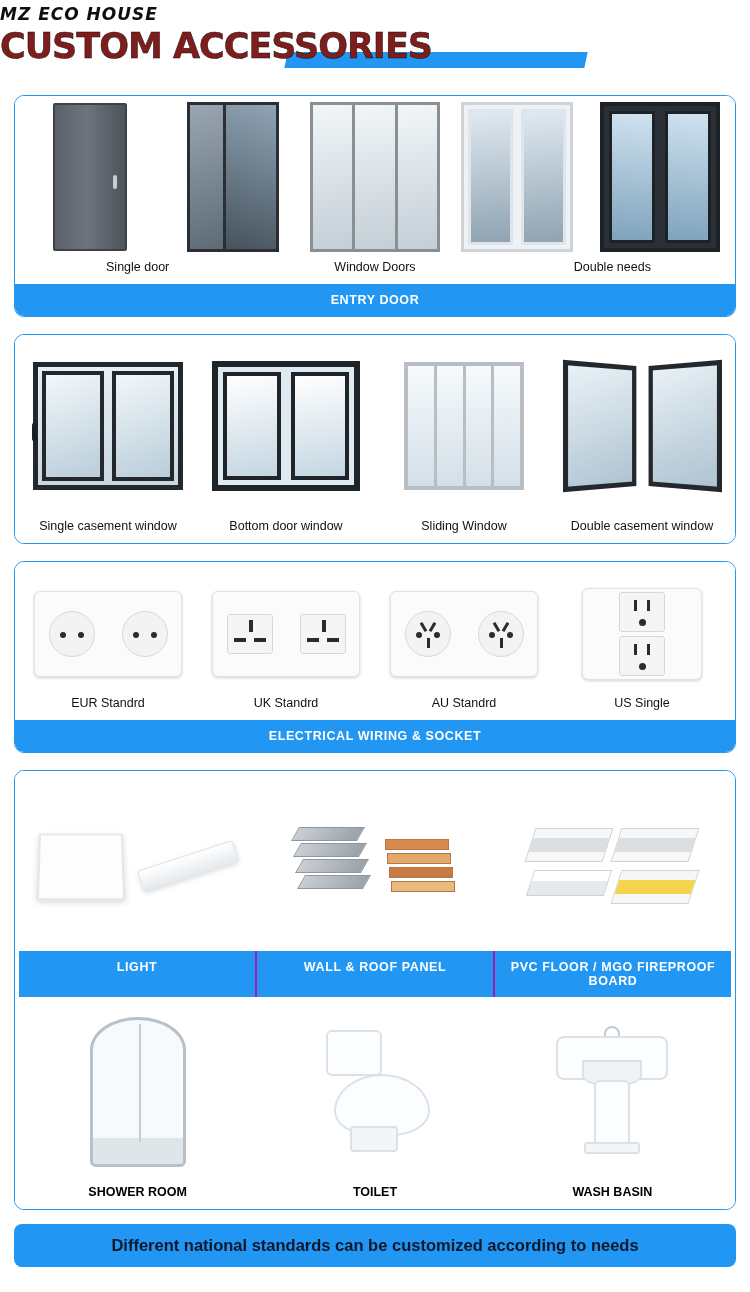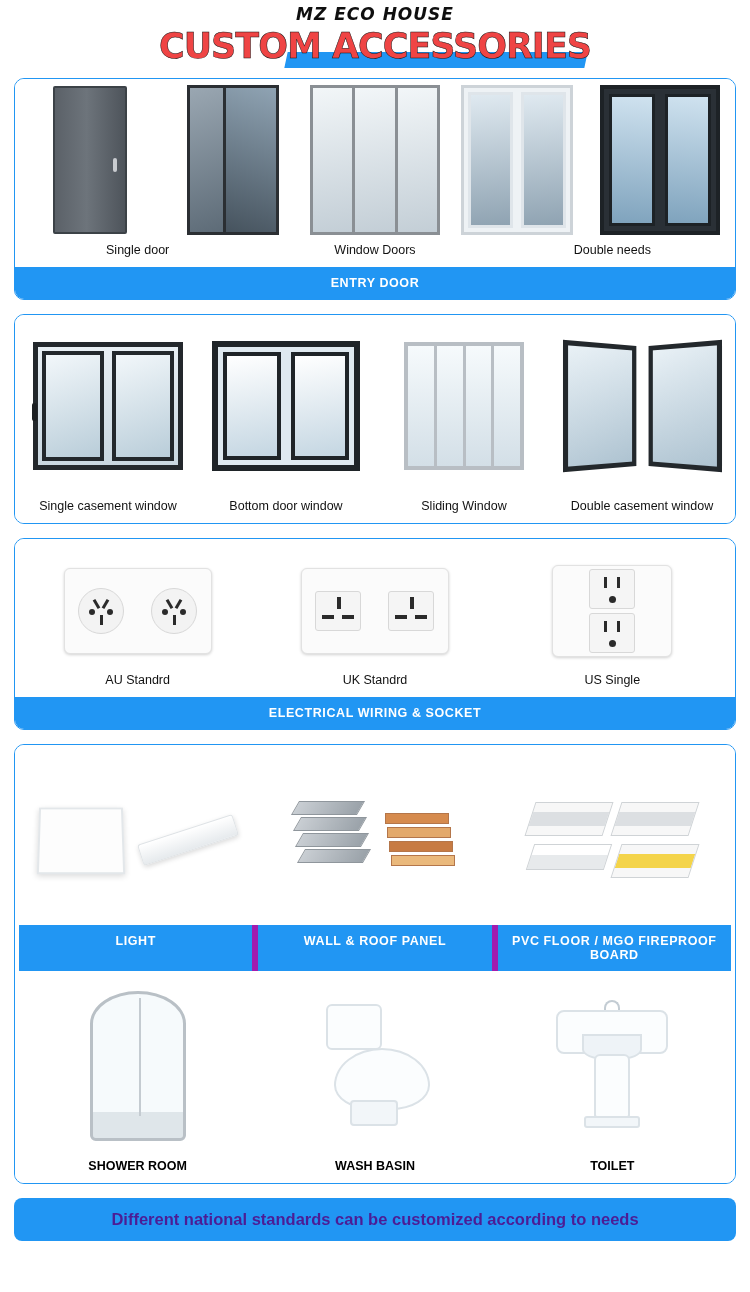--- a/index.html
+++ b/index.html
@@ -13,21 +13,21 @@
     position: relative;
     width: 750px; height: 1292px;
     overflow: hidden;
     background: #fff;
   }
 
   
   .header {
     position: relative;
     height: 78px;
-    text-align: center;
+    text-align: left;
   }
   .brand {
     position: absolute;
     top: 4px; left: 0; right: 0;
     font-family: "DejaVu Sans", sans-serif;
     font-style: italic;
     font-weight: bold;
     font-size: 17px;
     letter-spacing: 1px;
     color: #0f0f0f;
@@ -43,28 +43,28 @@
     width: 300px; height: 16px;
     background: #2196f3;
     transform: skewX(-12deg);
   }
   .title {
     position: relative;
     font-family: "DejaVu Sans", sans-serif;
     font-weight: bold;
     font-size: 35px;
     letter-spacing: -1px;
-    color: #ef4444;
+    color: #7f1d1d;
     line-height: 48px;
     -webkit-text-stroke: 0.5px #111;
   }
 
   
   .section {
-    margin: 0 14px 14px 14px;
+    margin: 17px 14px 14px 14px;
     border: 1px solid #2196f3;
     border-radius: 10px;
     overflow: hidden;
     background: #fff;
   }
   .panel {
     background: #fff;
     padding: 6px 4px 0 4px;
   }
   .row {
@@ -96,21 +96,21 @@
   }
   .bar.sub {
     border-radius: 0;
   }
 
   
   .footer {
     margin: 4px 14px 14px 14px;
     background: #2196f3;
     border-radius: 8px;
-    color: #4c1d95;
+    color: #0f172a;
     font-size: 16.5px;
     font-weight: bold;
     text-align: center;
     padding: 12px 0;
   }
 
   
   .art { position: relative; }
 
   
@@ -314,21 +314,21 @@
   .basin .tap {
     position: absolute; left: 48px; top: 0; width: 16px; height: 14px;
     border: 2px solid #c3ccd3; border-bottom: 0; border-radius: 8px 8px 0 0;
   }
 
   .thumb-sm { height: 150px; }
   .thumb-md { height: 108px; }
   .thumb-lg { height: 170px; }
   .caption-bold { font-weight: bold; font-size: 12.5px; }
   .group-bars { display: flex; }
-  .group-bars .bar { flex: 1; border-right: 6px solid #a21caf; }
+  .group-bars .bar { flex: 1; border-right: 2px solid #a21caf; }
   .group-bars .bar:last-child { border-right: 0; }
   .divider-row { display: flex; }
   .divider-row .cellcap { flex: 1; text-align: center; font-size: 12.5px; padding: 8px 0 10px 0; }
 </style>
 </head>
 <body>
 
 <div class="page">
 
   <div class="header">
@@ -434,56 +434,65 @@
           </div>
           <div class="caption">Double casement window</div>
         </div>
       </div>
     </div>
   </div>
 
   <div class="section">
     <div class="panel" style="padding-top:18px">
       <div class="row">
+        <div class="cell">
+          <div class="thumb thumb-md">
+            <div class="socket eur">
+                <div class="round"></div>
+                <div class="round"></div>
+              </div>
+          </div>
+          <div class="caption">EUR Standrd</div>
+        </div>
+        <div class="cell">
+          <div class="thumb thumb-md">
+            <div class="socket uk">
+              <div class="rect">
+                  <span class="slot top"></span>
+                  <span class="slot l"></span>
+                  <span class="slot r"></span>
+                </div>
+              <div class="rect">
+                  <span class="slot top"></span>
+                  <span class="slot l"></span>
+                  <span class="slot r"></span>
+                </div>
+            </div>
+          </div>
+          <div class="caption">UK Standrd</div>
+        </div>
         <div class="cell">
           <div class="thumb thumb-md">
             <div class="socket au">
               <div class="round">
                   <span class="slot a"></span>
                   <span class="slot b"></span>
                   <span class="slot c"></span>
                 </div>
               <div class="round">
                   <span class="slot a"></span>
                   <span class="slot b"></span>
                   <span class="slot c"></span>
                 </div>
             </div>
           </div>
           <div class="caption">AU Standrd</div>
         </div>
         <div class="cell">
           <div class="thumb thumb-md">
-            <div class="socket uk">
-              <div class="rect">
-                  <span class="slot top"></span>
-                  <span class="slot l"></span>
-                  <span class="slot r"></span>
-                </div>
-              <div class="rect">
-                  <span class="slot top"></span>
-                  <span class="slot l"></span>
-                  <span class="slot r"></span>
-                </div>
-            </div>
-          </div>
-          <div class="caption">UK Standrd</div>
-        </div>
-        <div class="cell">
-          <div class="thumb thumb-md">
             <div class="socket us" style="flex-direction:column;height:92px;width:120px;justify-content:center;gap:4px">
               <div class="rect">
                   <span class="slot l"></span>
                   <span class="slot r"></span>
                   <span class="slot g"></span>
                 </div>
               <div class="rect">
                   <span class="slot l"></span>
                   <span class="slot r"></span>
                   <span class="slot g"></span>
@@ -568,21 +577,21 @@
                 <div class="top"></div>
                 <div class="bowl"></div>
                 <div class="ped"></div>
                 <div class="foot"></div>
               </div>
           </div>
         </div>
       </div>
       <div class="divider-row">
         <div class="cellcap caption-bold">SHOWER ROOM</div>
+        <div class="cellcap caption-bold">TOILET</div>
         <div class="cellcap caption-bold">WASH BASIN</div>
-        <div class="cellcap caption-bold">TOILET</div>
       </div>
     </div>
   </div>
 
   <div class="footer">Different national standards can be customized according to needs</div>
 
 </div>
 
 </body></html>

